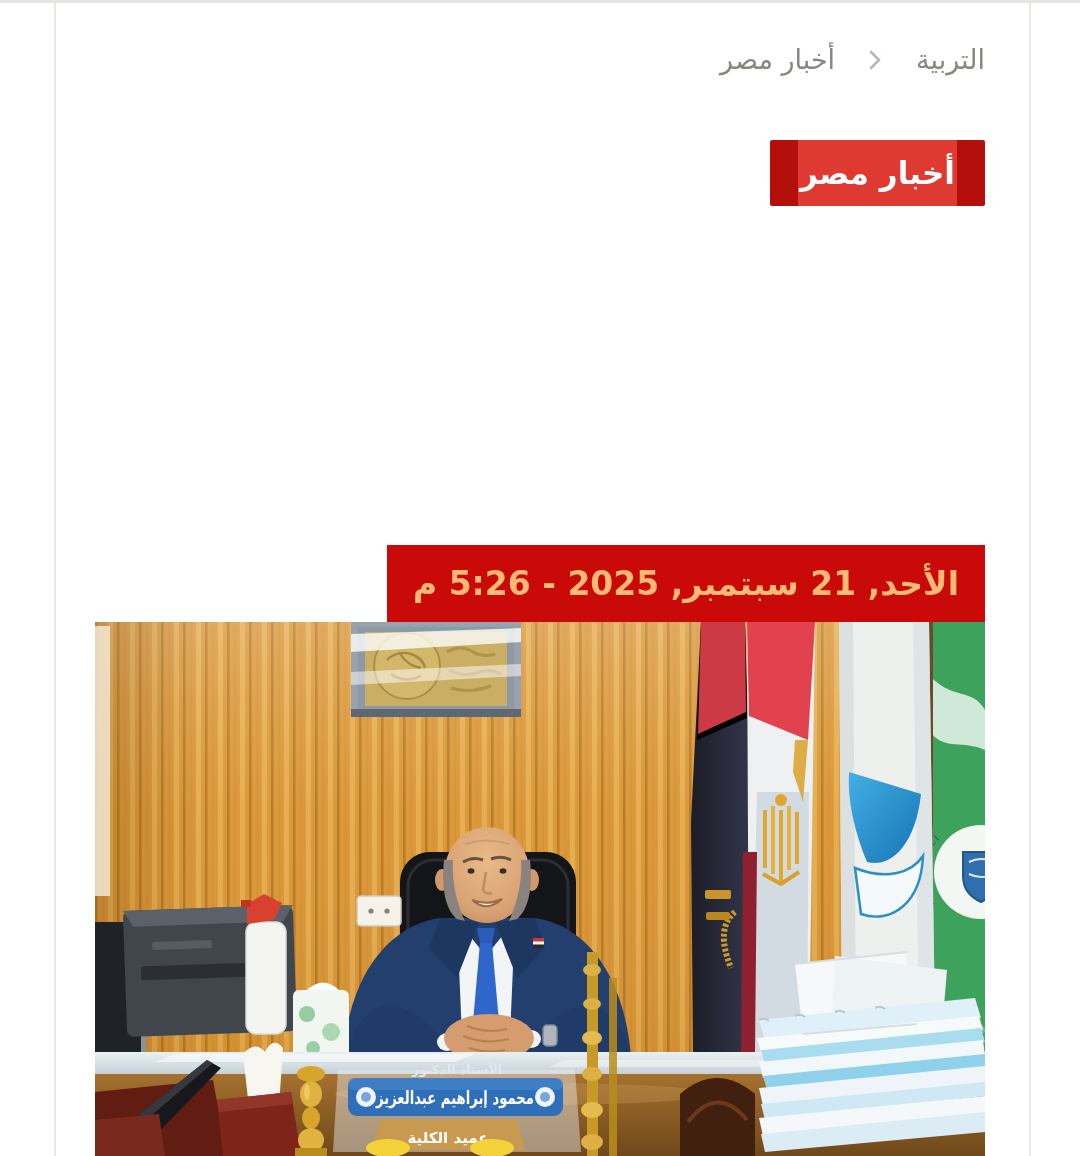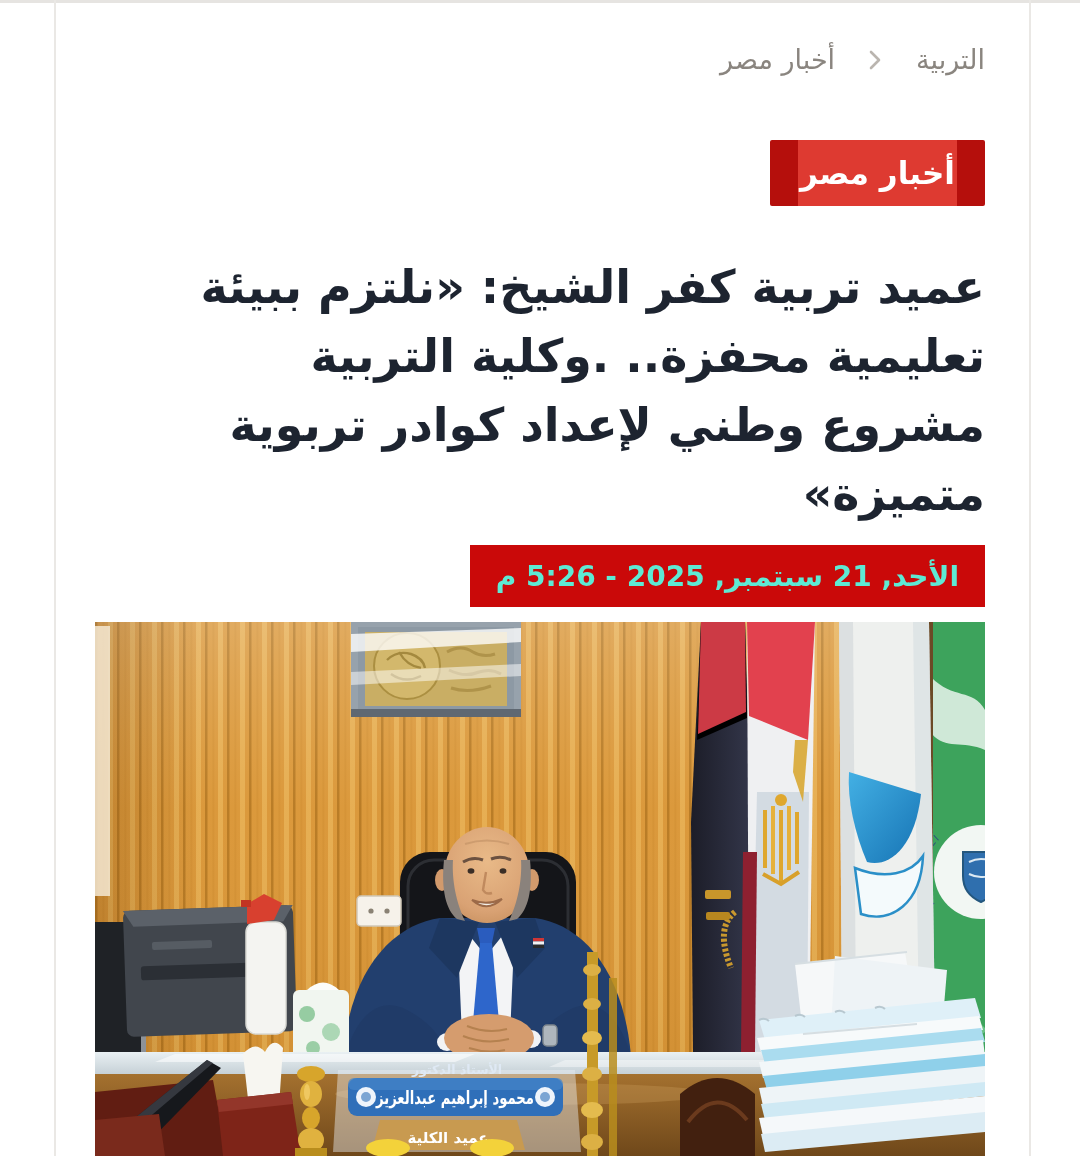--- a/index.html
+++ b/index.html
@@ -18,23 +18,23 @@
 
   .badge{position:absolute;top:140px;right:95px;width:215px;height:66px;
       display:flex;align-items:center;justify-content:center;direction:rtl;
       background:linear-gradient(90deg,#b50f0c 0%,#b50f0c 13%,#de3a31 13%,#de3a31 87%,#b50f0c 87%,#b50f0c 100%);
       color:#ffffff;font-size:31px;font-weight:bold;border-radius:2px;cursor:pointer;}
 
   .headline{position:absolute;top:222px;right:95px;width:890px;direction:rtl;
       text-align:right;color:#1d2430;font-size:46px;font-weight:bold;line-height:69px;}
   .headline span{display:block;}
 
-  .date-bar{position:absolute;top:545px;right:95px;height:62px;direction:rtl;
+  .date-bar{position:absolute;top:545px;right:95px;height:77px;direction:rtl;
       display:inline-flex;align-items:center;padding:0 26px;background:#ca0909;
-      color:#5eead4;font-size:28px;font-weight:600;white-space:nowrap;}
+      color:#fdba74;font-size:33px;font-weight:600;white-space:nowrap;}
 
   .photo{position:absolute;top:622px;left:95px;width:890px;height:534px;}
   .photo svg{display:block;}
 </style>
 </head>
 <body>
 
 <div class="page">
   <div class="top-line"></div>
   <div class="v-border left"></div>
@@ -45,26 +45,20 @@
     <span class="crumb-sep">
       <svg width="13" height="22" viewBox="0 0 13 22">
         <polyline points="2,3 10,11 2,19" fill="none" stroke="#bab5af" stroke-width="2.6" stroke-linecap="round" stroke-linejoin="round"></polyline>
       </svg>
     </span>
     <a>أخبار مصر</a>
   </nav>
 
   <a class="badge">أخبار مصر</a>
 
-  <h1 class="headline">
-    <span>عميد تربية كفر الشيخ: «نلتزم ببيئة</span>
-    <span>تعليمية محفزة.. .وكلية التربية</span>
-    <span>مشروع وطني لإعداد كوادر تربوية</span>
-    <span>متميزة»</span>
-  </h1>
 
   <div class="date-bar">الأحد, 21 سبتمبر, 2025 - 5:26 م</div>
 
   <figure class="photo" style="margin:0">
     <svg width="890" height="534" viewBox="0 0 890 534">
       <defs>
         <pattern id="wood" width="22" height="534" patternUnits="userSpaceOnUse">
           <rect width="22" height="534" fill="#d99434"></rect>
           <rect x="0" width="2.5" height="534" fill="#b5761e"></rect>
           <rect x="13" width="5" height="534" fill="#e5ab4d"></rect>

